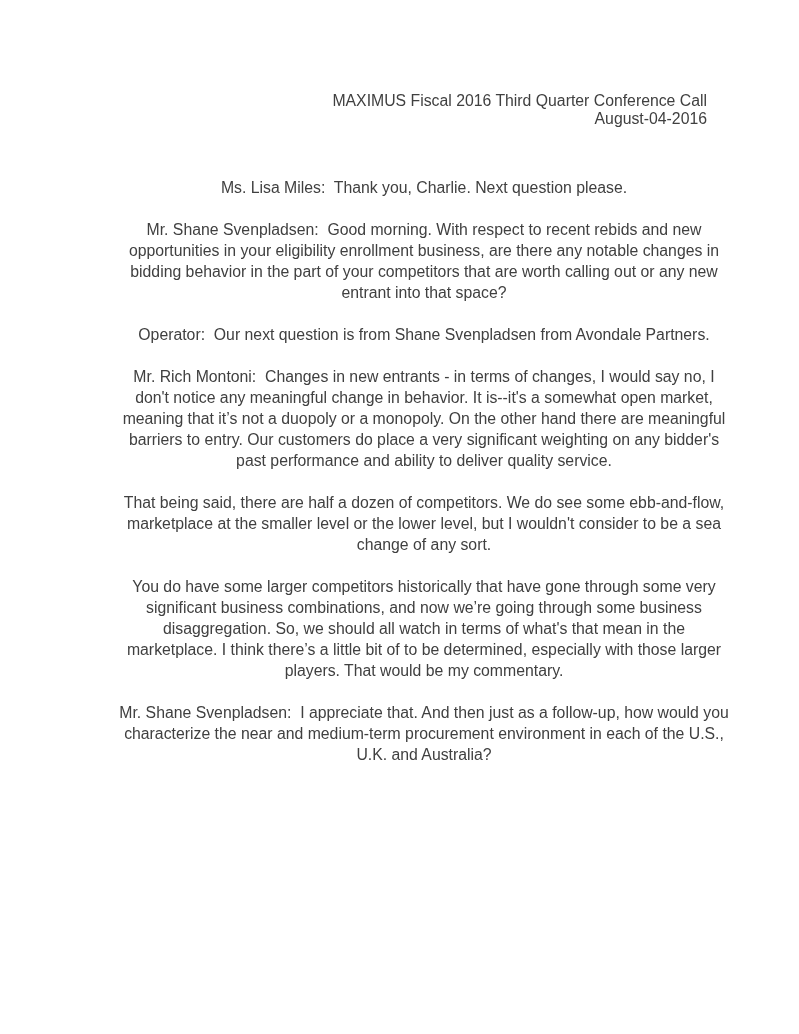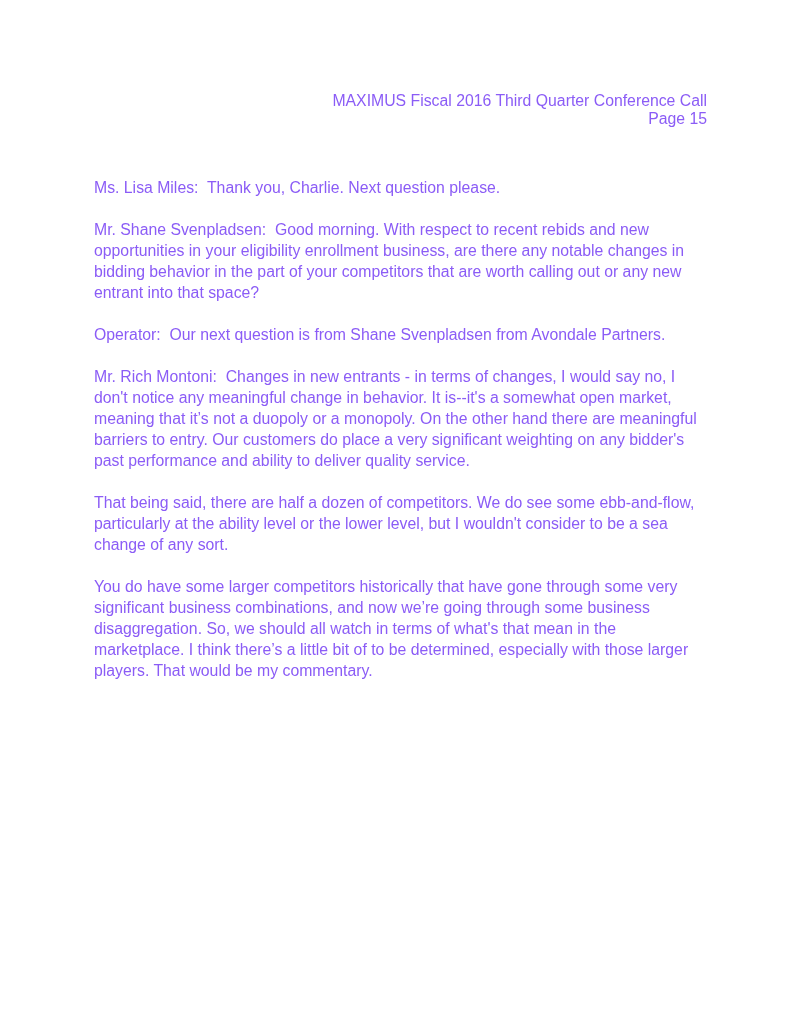--- a/index.html
+++ b/index.html
@@ -8,68 +8,71 @@
     background: #ffffff;
   }
   .page {
     position: relative;
     width: 799px;
     height: 1034px;
     background: #ffffff;
     font-family: "Liberation Sans", sans-serif;
     font-size: 15.8px;
     line-height: 21px;
-    color: #8b5cf6;
+    color: #404040;
     overflow: hidden;
   }
   .page-header {
     position: absolute;
     top: 92px;
     right: 92px;
     text-align: right;
     line-height: 17.5px;
     white-space: nowrap;
   }
   .transcript-body {
     position: absolute;
     top: 177px;
     left: 94px;
     width: 660px;
   }
   .para {
     margin: 0 0 21px 0;
     white-space: pre-wrap;
-    text-align: left;
+    text-align: center;
   }
 </style>
 </head>
 <body>
 
 <div class="page">
 
   <div class="page-header">
     <div>MAXIMUS Fiscal 2016 Third Quarter Conference Call</div>
-    <div>Page 15</div>
+    <div>August-04-2016</div>
   </div>
 
   <div class="transcript-body">
     <p class="para">Ms. Lisa Miles:  Thank you, Charlie. Next question please.</p>
     <p class="para">Mr. Shane Svenpladsen:  Good morning. With respect to recent rebids and new
 opportunities in your eligibility enrollment business, are there any notable changes in
 bidding behavior in the part of your competitors that are worth calling out or any new
 entrant into that space?</p>
     <p class="para">Operator:  Our next question is from Shane Svenpladsen from Avondale Partners.</p>
     <p class="para">Mr. Rich Montoni:  Changes in new entrants - in terms of changes, I would say no, I
 don't notice any meaningful change in behavior. It is--it's a somewhat open market,
 meaning that it’s not a duopoly or a monopoly. On the other hand there are meaningful
 barriers to entry. Our customers do place a very significant weighting on any bidder's
 past performance and ability to deliver quality service.</p>
     <p class="para">That being said, there are half a dozen of competitors. We do see some ebb-and-flow,
-particularly at the ability level or the lower level, but I wouldn't consider to be a sea
+marketplace at the smaller level or the lower level, but I wouldn't consider to be a sea
 change of any sort.</p>
     <p class="para">You do have some larger competitors historically that have gone through some very
 significant business combinations, and now we’re going through some business
 disaggregation. So, we should all watch in terms of what's that mean in the
 marketplace. I think there’s a little bit of to be determined, especially with those larger
 players. That would be my commentary.</p>
+    <p class="para">Mr. Shane Svenpladsen:  I appreciate that. And then just as a follow-up, how would you
+characterize the near and medium-term procurement environment in each of the U.S.,
+U.K. and Australia?</p>
   </div>
 
 </div>
 
 </body></html>

